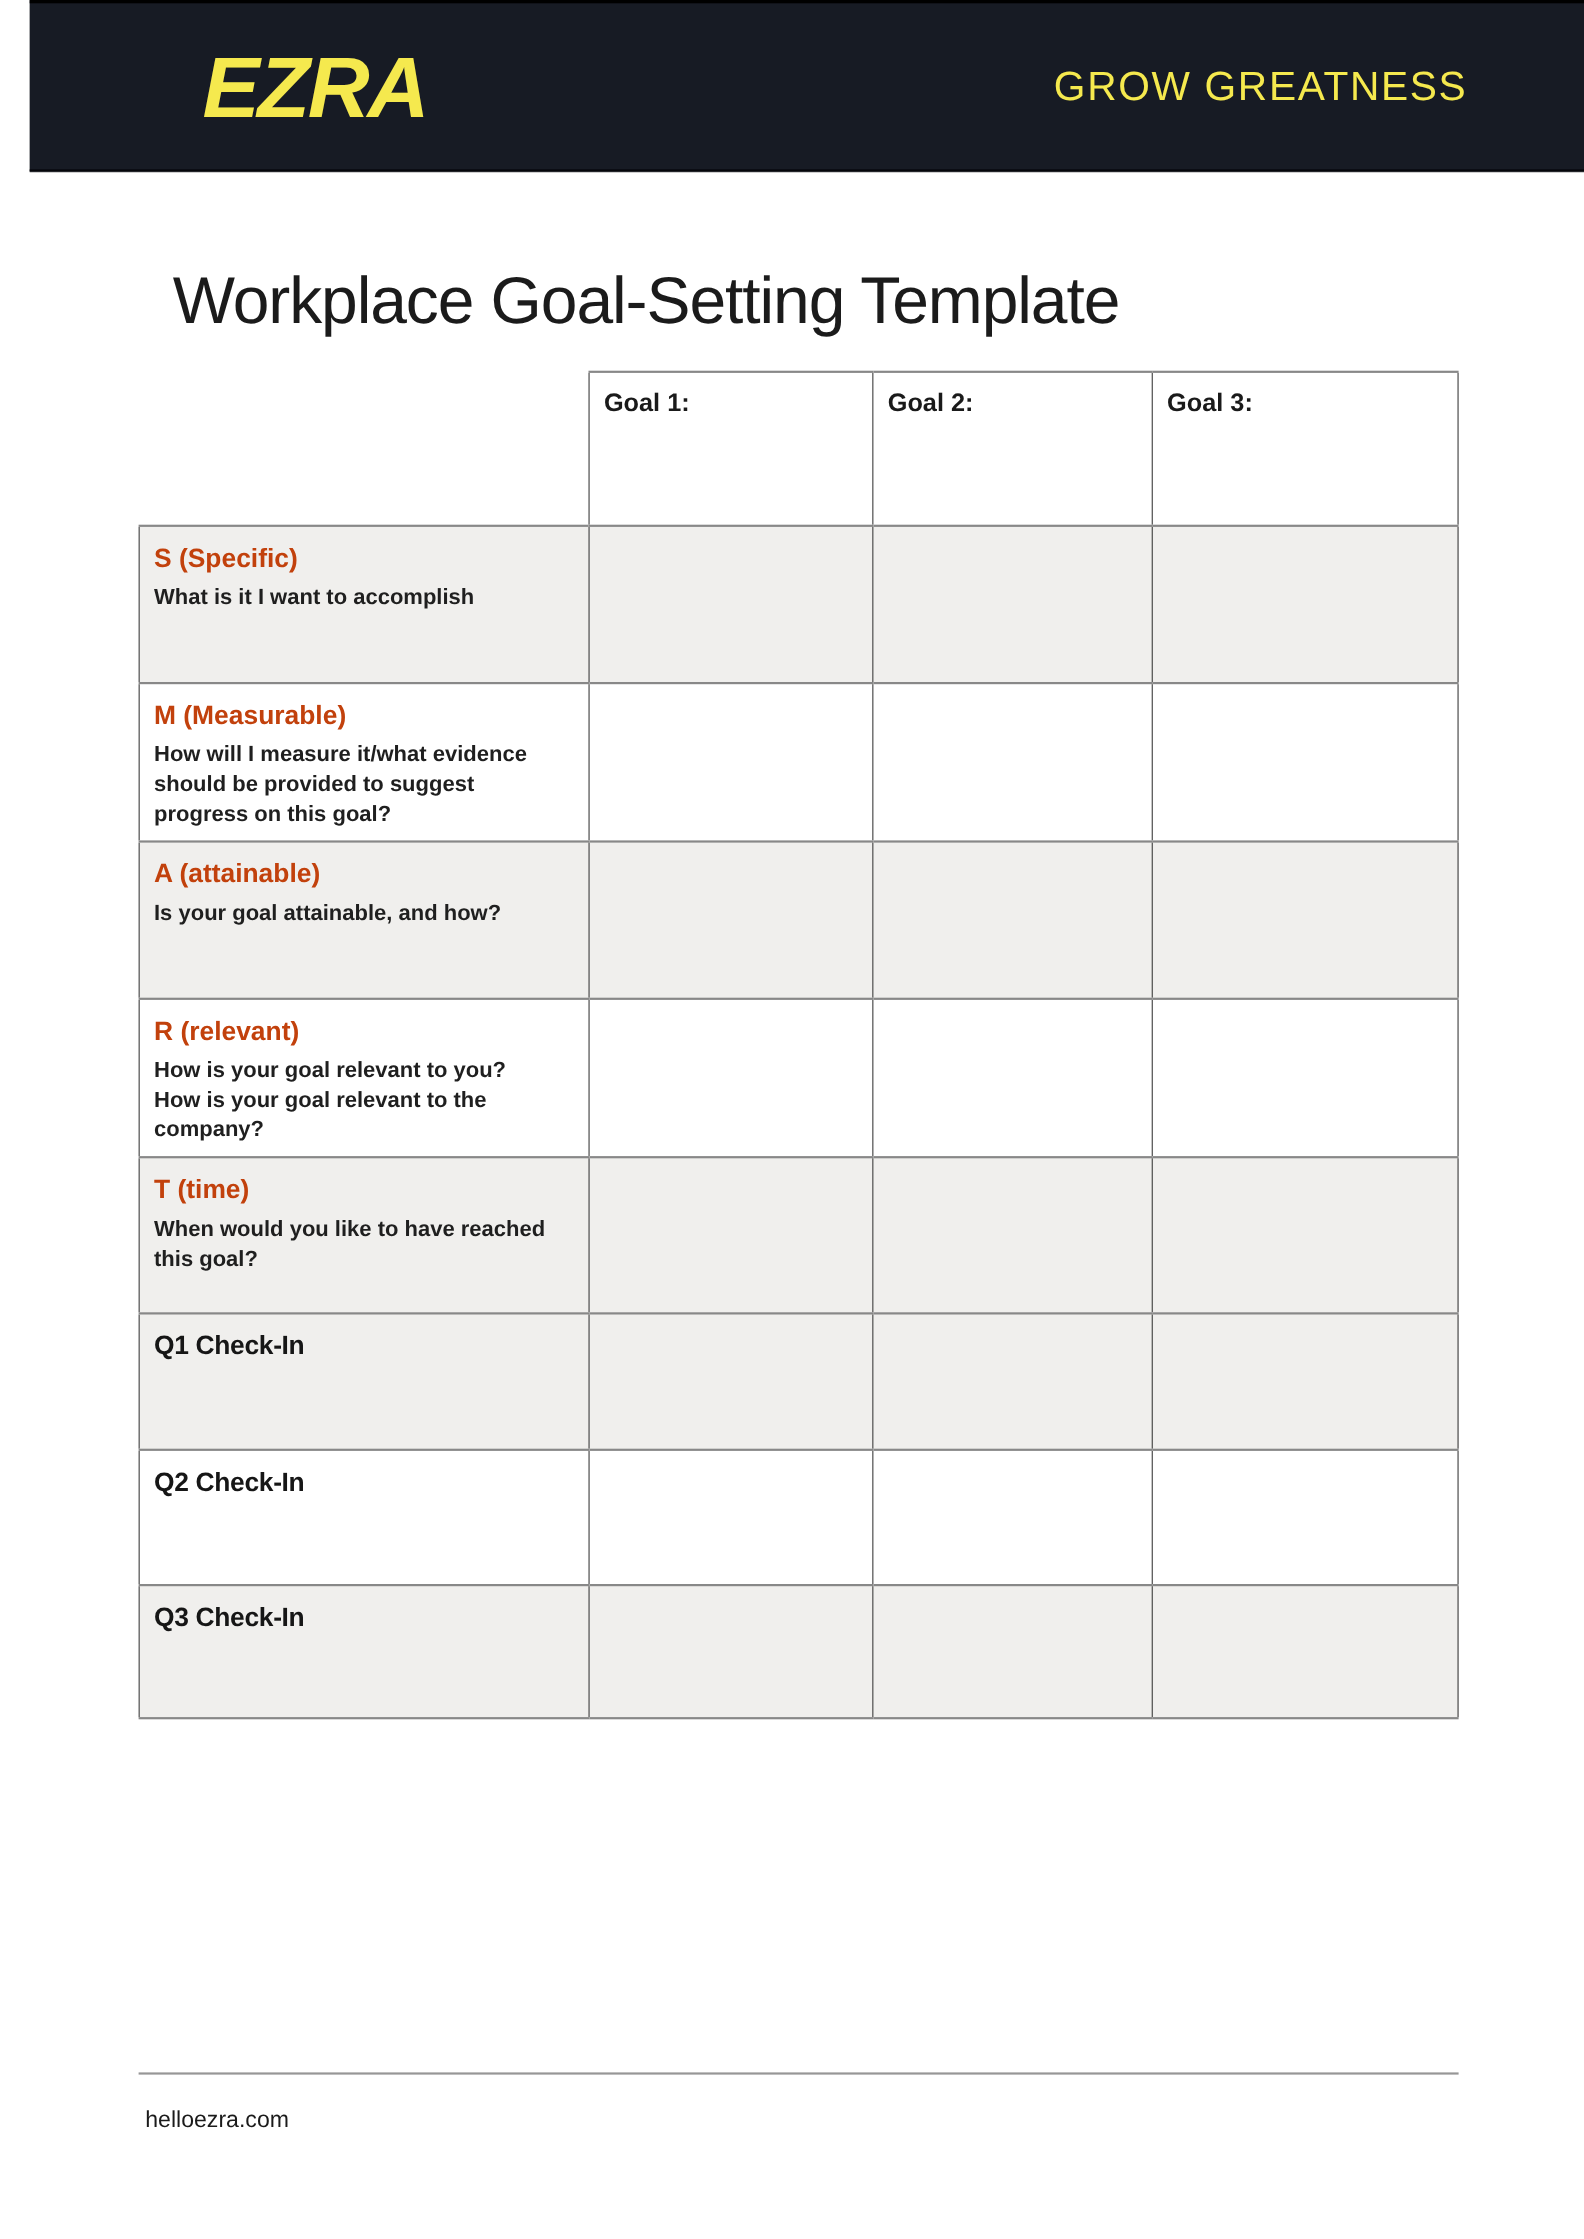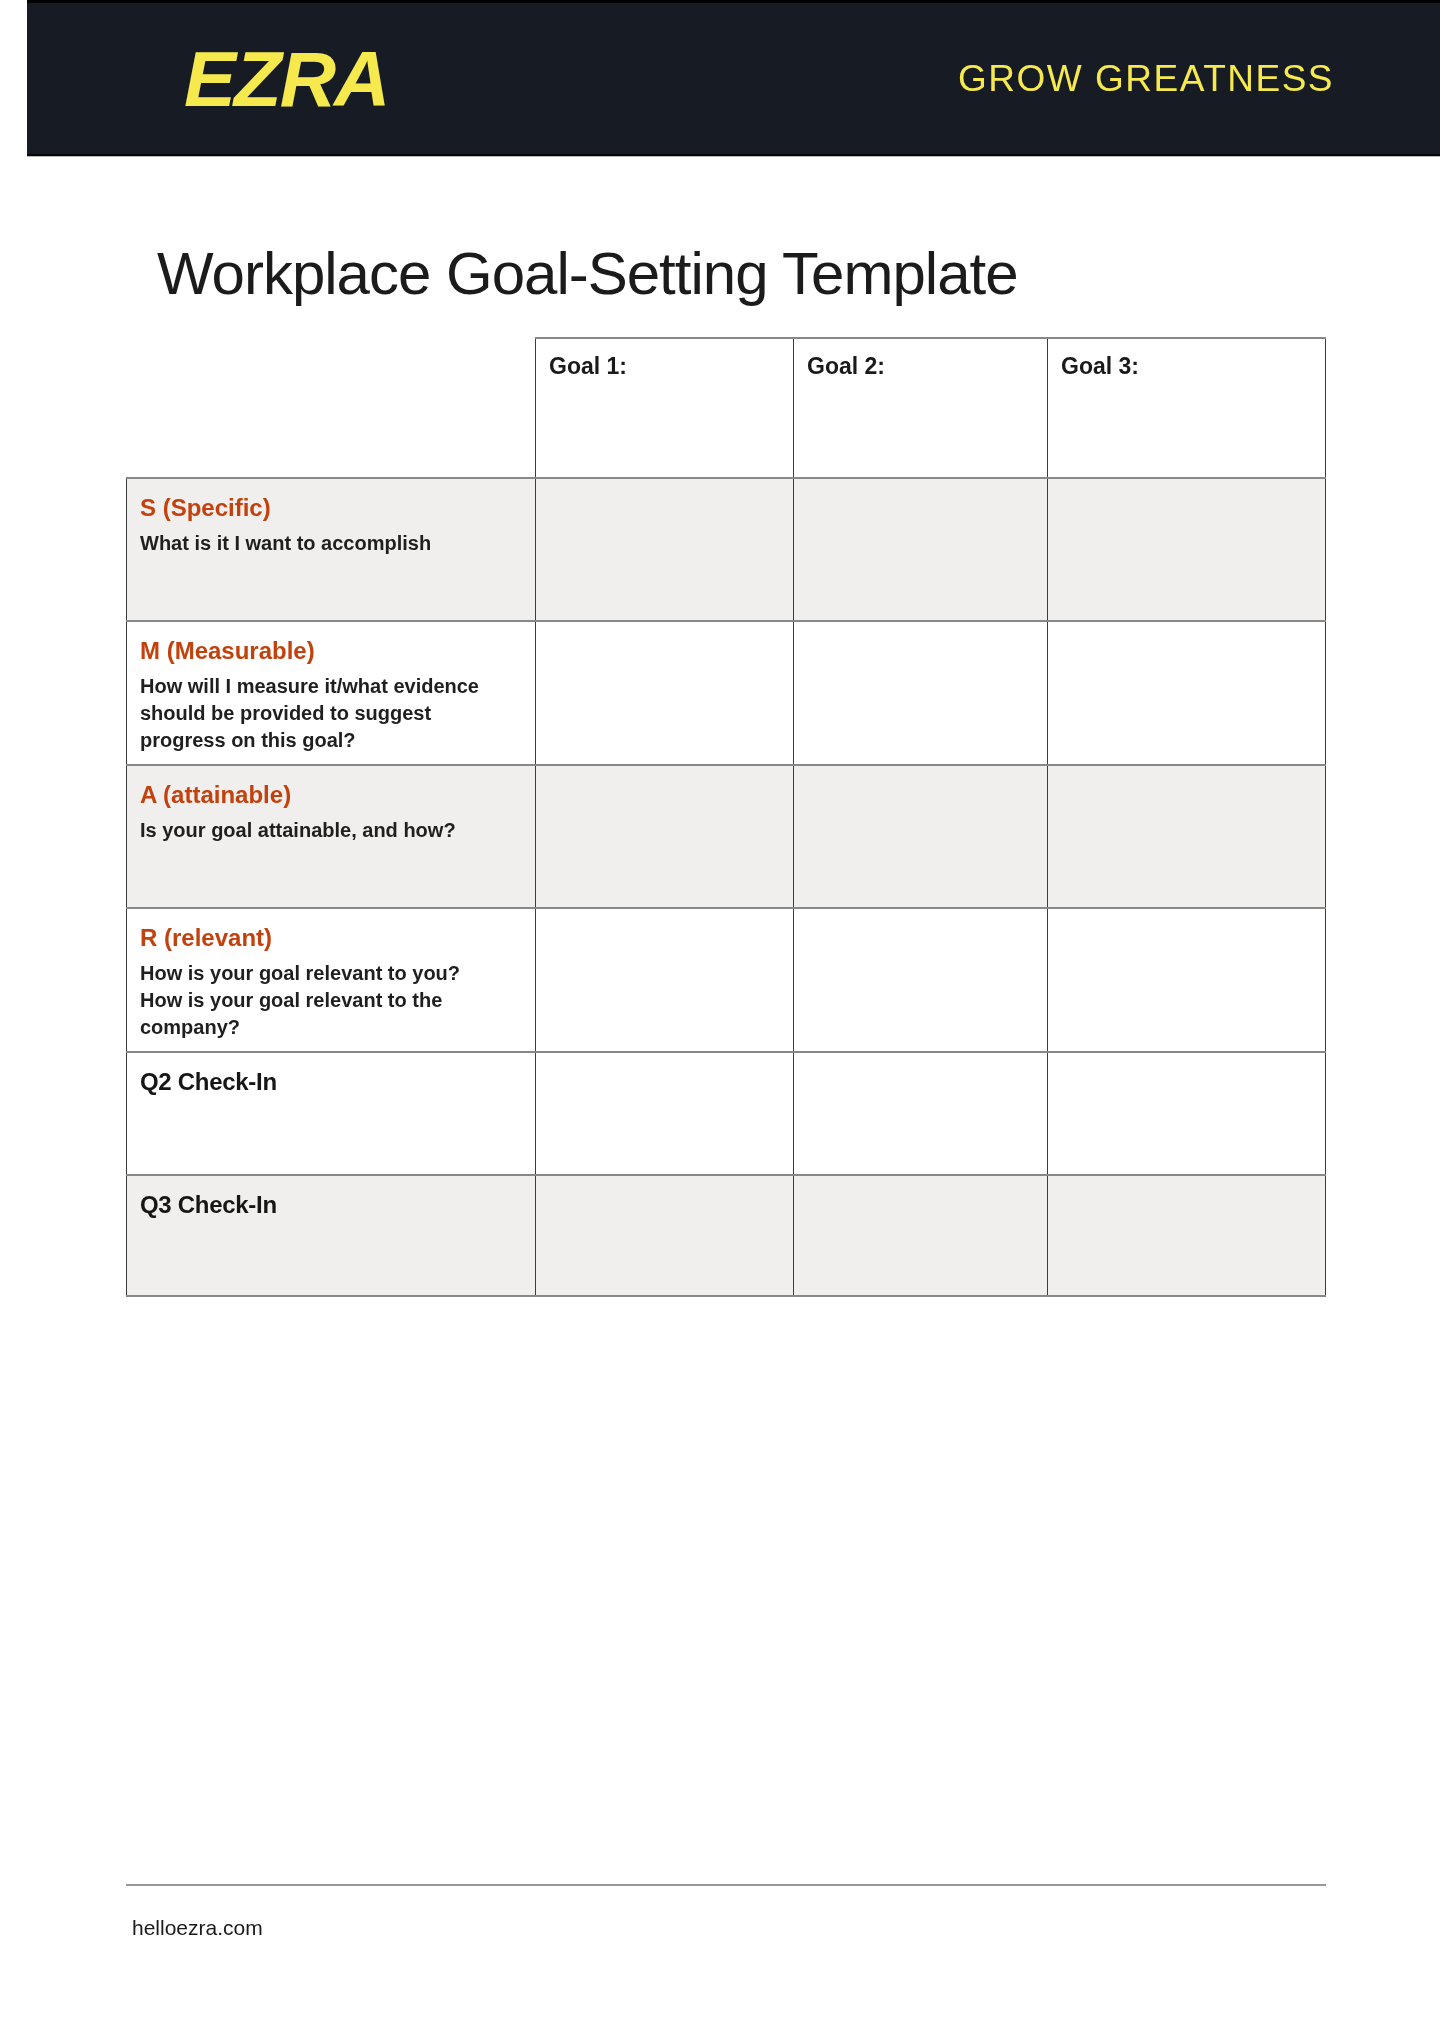--- a/index.html
+++ b/index.html
@@ -165,22 +165,39 @@
         <div class="row-desc">
           <div>How is your goal relevant to you?</div>
           <div>How is your goal relevant to the company?</div>
         </div>
       </td>
       <td></td>
       <td></td>
       <td></td>
     </tr>
 
-
-
+    <tr class="alt" style="height:142px">
+      <td>
+        <div class="row-label">T (time)</div>
+        <div class="row-desc">When would you like to have reached this goal?</div>
+      </td>
+      <td></td>
+      <td></td>
+      <td></td>
+    </tr>
+
+
+    <tr class="alt" style="height:124px">
+      <td>
+          <div class="q-label">Q1 Check-In</div>
+        </td>
+      <td></td>
+      <td></td>
+      <td></td>
+    </tr>
 
     <tr style="height:123px">
       <td>
           <div class="q-label">Q2 Check-In</div>
         </td>
       <td></td>
       <td></td>
       <td></td>
     </tr>
 

